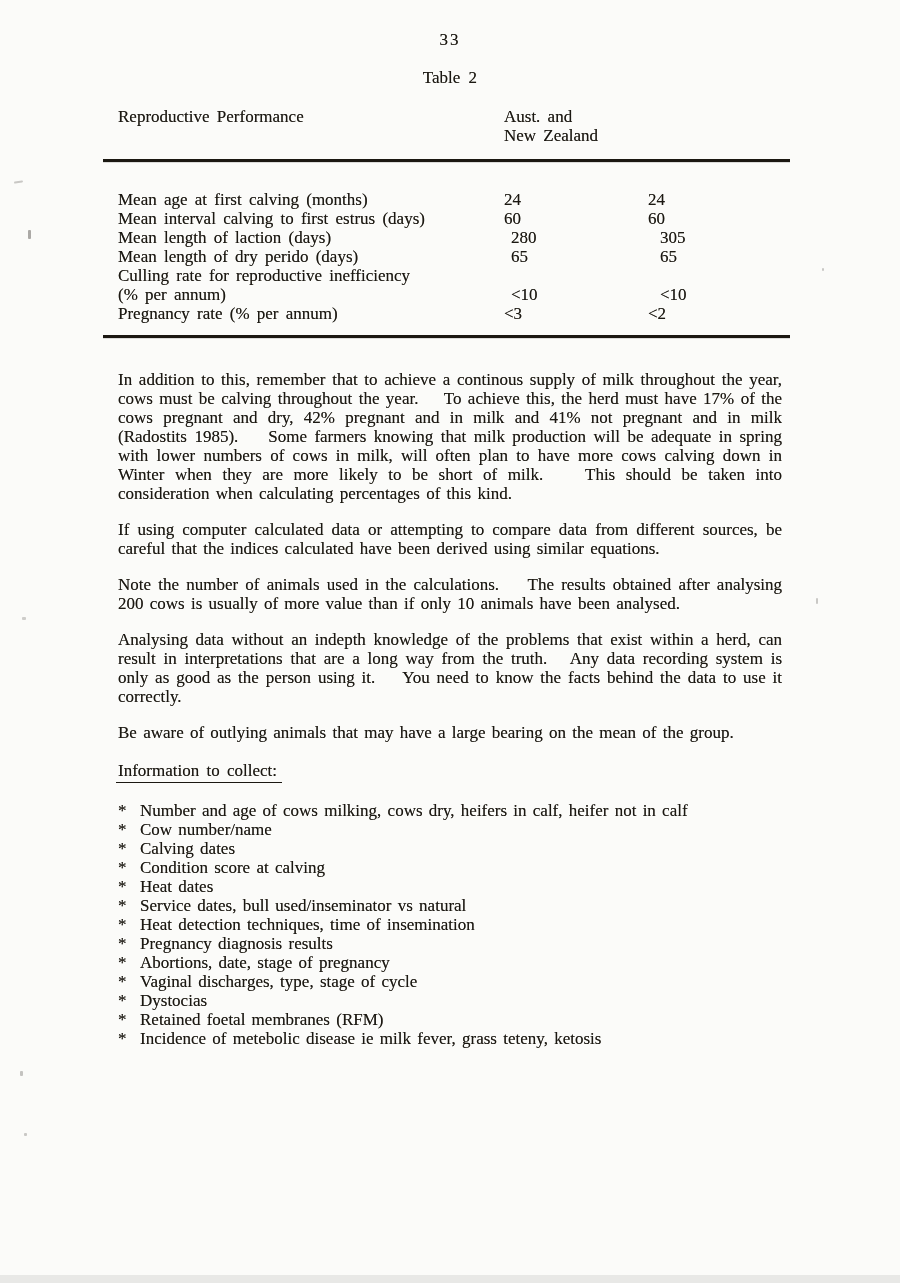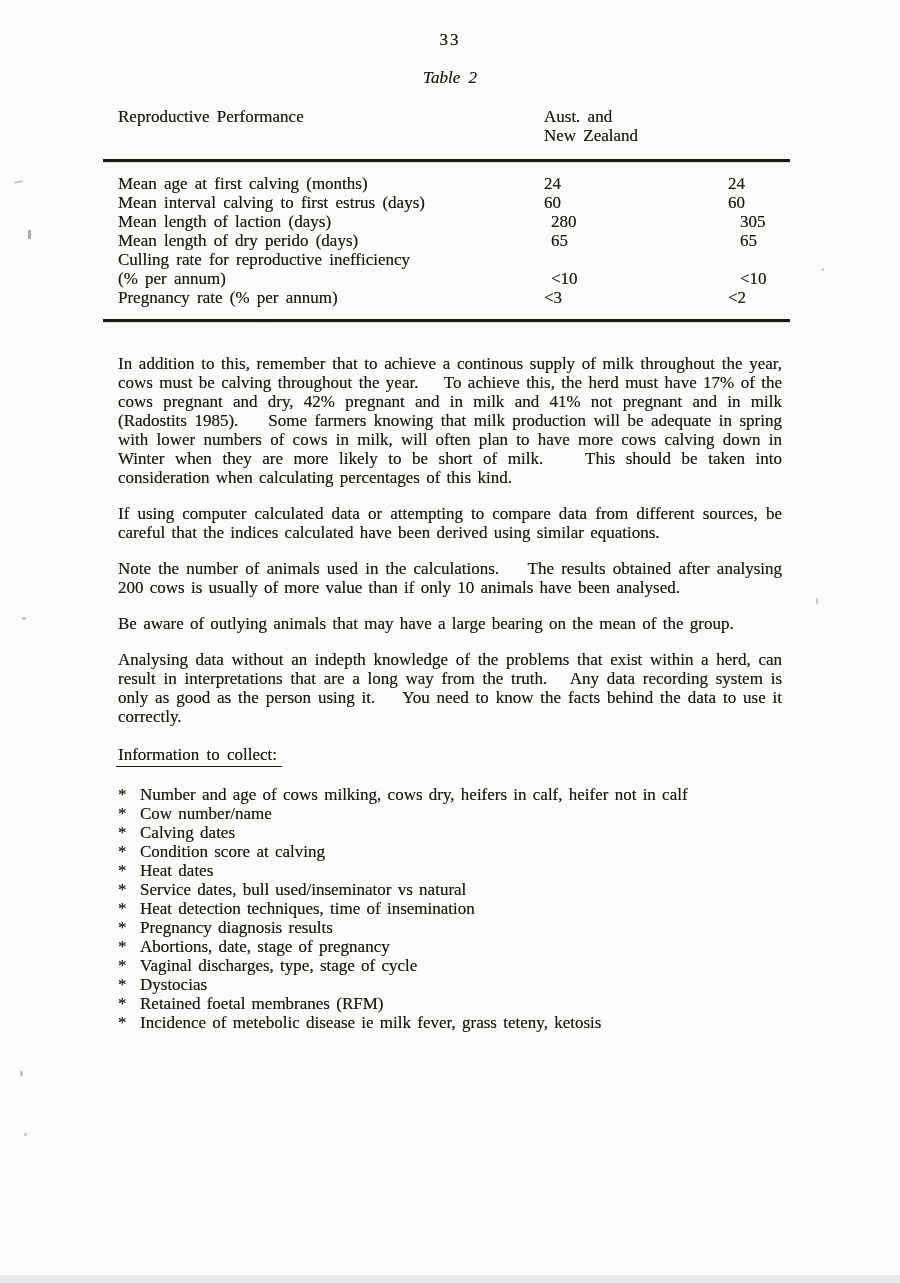--- a/index.html
+++ b/index.html
@@ -15,44 +15,43 @@
     font-family:"Liberation Serif","DejaVu Serif",serif;
     font-size:17px;line-height:19px;
     overflow:hidden;
     text-shadow:0 0 0.5px rgba(20,15,5,0.55);
   }
   .content{position:absolute;top:30px;left:118px;width:664px;}
 
   .page-number{text-align:center;letter-spacing:2px;}
 
   .caption{ text-align:center; margin-top:19px; }
-  .caption .cap-line1{ word-spacing:4px;font-style:italic; }
+  .caption .cap-line1{ word-spacing:4px; }
   .caption .cap-line2{
     display:inline-block;
     border-bottom:1.8px solid var(--ink);
     padding:0 3px 1px 3px;
     word-spacing:4px;
   }
 
   
   .ttable{ margin-left:-15px; width:687px; margin-top:20px; }
   .trow,.thead{
     display:grid;
     grid-template-columns:386px 144px 142px;
     padding-left:15px;
     word-spacing:3px;
-    gap:40px;
   }
   .thead{ margin-bottom:14px; }
   .thead .hl{ display:block; }
   .rule{
     height:3px; background:var(--ink);
     box-shadow:0 0.5px 0 rgba(0,0,0,0.25);
   }
-  .tbody{ margin-top:12px; margin-bottom:12px; }
+  .tbody{ margin-top:28px; margin-bottom:12px; }
   .trow span{ display:block; }
   
   .trow:nth-child(3) .tc3, .trow:nth-child(4) .tc3,
   .trow:nth-child(6) .tc3, .trow:nth-child(9) .tc3{ padding-left:12px; }
   .trow:nth-child(3) .tc2, .trow:nth-child(4) .tc2,
   .trow:nth-child(6) .tc2, .trow:nth-child(9) .tc2{ padding-left:7px; }
 
   
   .bodytext{ margin-top:32px; }
   .bodytext p{
@@ -161,22 +160,22 @@
         </div>
       </div>
 
       <div class="rule"></div>
     </div>
 
     <div class="bodytext">
       <p>In addition to this, remember that to achieve a continous supply of milk throughout the year, cows must be calving throughout the year.    To achieve this, the herd must have 17% of the cows pregnant and dry, 42% pregnant and in milk and 41% not pregnant and in milk (Radostits 1985).    Some farmers knowing that milk production will be adequate in spring with lower numbers of cows in milk, will often plan to have more cows calving down in Winter when they are more likely to be short of milk.    This should be taken into consideration when calculating percentages of this kind.</p>
       <p>If using computer calculated data or attempting to compare data from different sources, be careful that the indices calculated have been derived using similar equations.</p>
       <p>Note the number of animals used in the calculations.    The results obtained after analysing 200 cows is usually of more value than if only 10 animals have been analysed.</p>
+      <p>Analysing data without an indepth knowledge of the problems that exist within a herd, can result in interpretations that are a long way from the truth.   Any data recording system is only as good as the person using it.    You need to know the facts behind the data to use it correctly.</p>
       <p>Be aware of outlying animals that may have a large bearing on the mean of the group.</p>
-      <p>Analysing data without an indepth knowledge of the problems that exist within a herd, can result in interpretations that are a long way from the truth.   Any data recording system is only as good as the person using it.    You need to know the facts behind the data to use it correctly.</p>
     </div>
 
     <div class="sec-heading">
       <span>Information to collect:</span>
     </div>
 
     <div class="blist">
       <div class="li">
         <span class="marker">*</span>
         <span class="litext">Number and age of cows milking, cows dry, heifers in calf, heifer not in calf</span>

